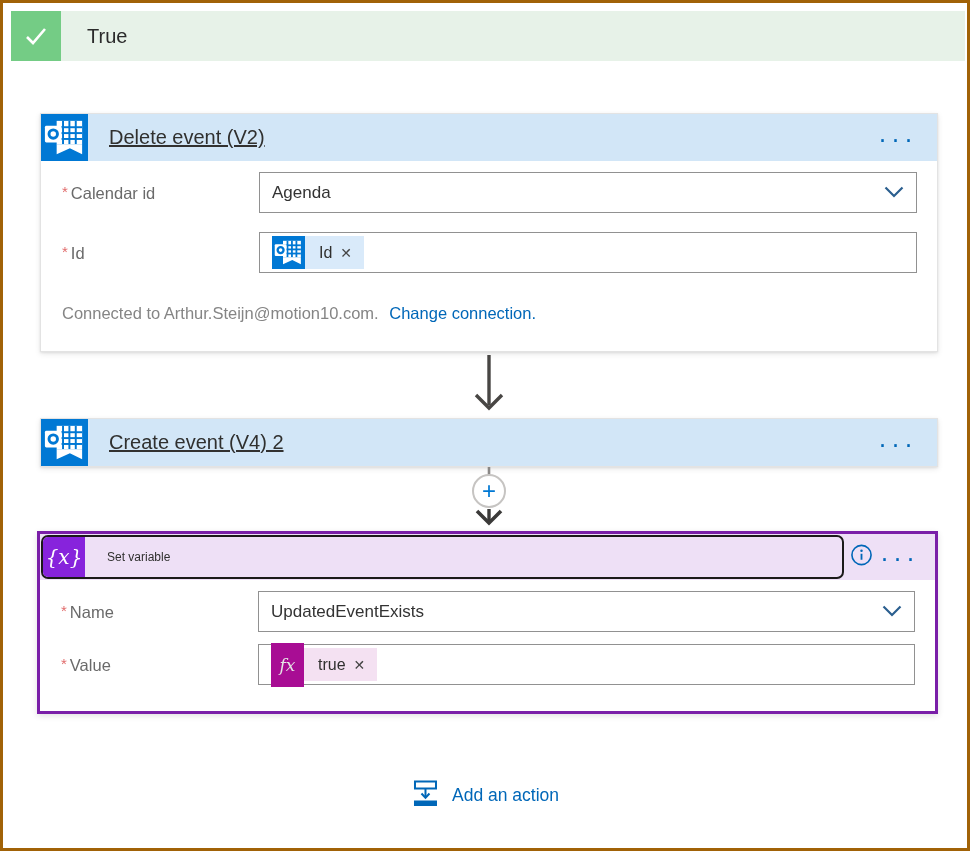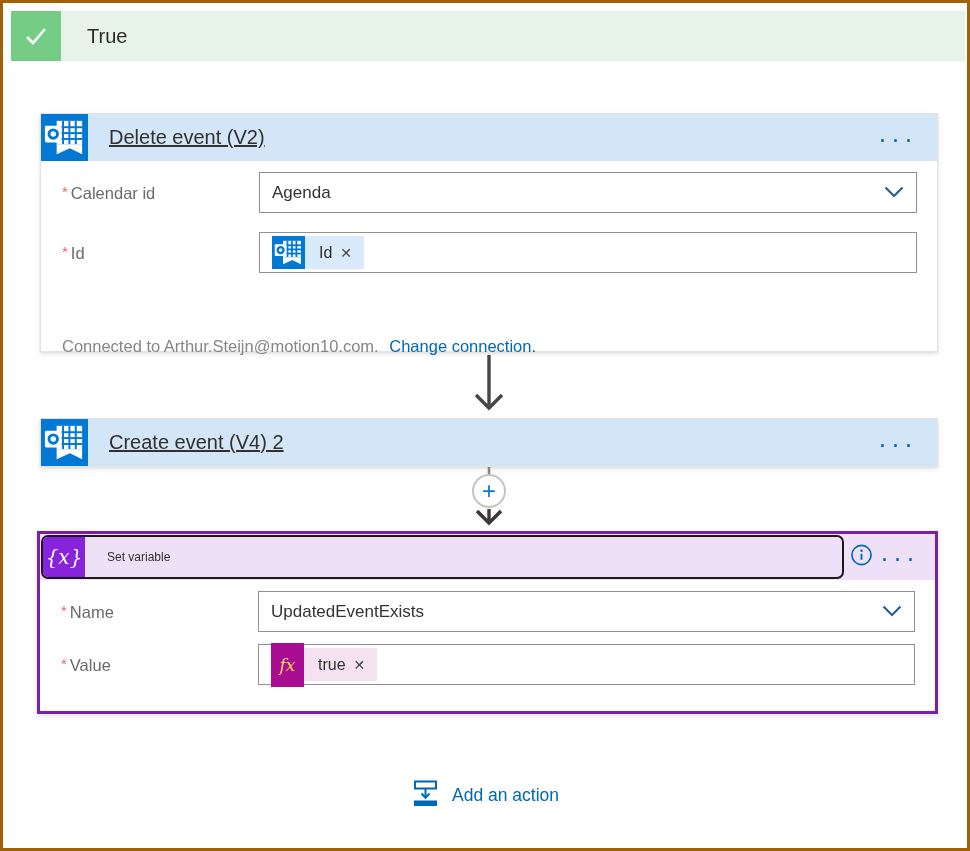--- a/index.html
+++ b/index.html
@@ -56,21 +56,21 @@
   .field-input .chevron { margin-left:auto; }
 
   .token { display:flex; align-items:center; height:33px; background:#d9eafa; }
   .token-mini-icon {
     width:33px; height:33px; flex:0 0 33px; background:#0078d4;
     display:flex; align-items:center; justify-content:center;
   }
   .token-text { padding:0 8px 0 14px; font-size:16px; color:#30302f; }
   .token-close { padding-right:12px; font-size:14px; color:#444; cursor:pointer; }
 
-  .connected-line { position:absolute; left:21px; font-size:16.5px; color:#858585;margin-top:33px; }
+  .connected-line { position:absolute; left:21px; font-size:16.5px; color:#858585; }
   .connected-line a { color:#0067b8; text-decoration:none; cursor:pointer; margin-left:6px; }
 
   
   .connector { position:absolute; }
   .plus-circle {
     position:absolute; width:34px; height:34px; border-radius:50%;
     border:2px solid #c6c4c2; background:#fff; color:#0078d4;
     display:flex; align-items:center; justify-content:center;
     font-size:24px; font-weight:300; cursor:pointer; line-height:0;
   }
@@ -91,21 +91,21 @@
     width:42px; height:42px; flex:0 0 42px; background:#8723dc; color:#fff;
     display:flex; align-items:center; justify-content:center;
     font-size:20px; font-family:"DejaVu Serif",serif; font-style:italic;
   }
   .sv-title { margin-left:22px; font-size:12px; color:#30302f; font-style:normal; }
   .sv-info { position:absolute; right:62px; top:50%; transform:translateY(-50%); cursor:pointer; }
   .sv-dots { right:16px; }
 
   .fx-token { display:flex; align-items:center; height:33px; background:#f4e1f2; }
   .fx-icon {
-    width:33px; height:44px; flex:0 0 33px; background:#a80d94; color:#fde047;
+    width:33px; height:44px; flex:0 0 33px; background:#a80d94; color:#e5e5e5;
     display:flex; align-items:center; justify-content:center;
     font-family:"DejaVu Serif",serif; font-style:italic; font-size:17px;
   }
 
   
   .add-action {
     position:absolute; left:50%; top:776px; transform:translateX(-50%);
     display:flex; align-items:center; gap:12px; cursor:pointer;
   }
   .add-action-label { color:#0067b8; font-size:17.5px; }

